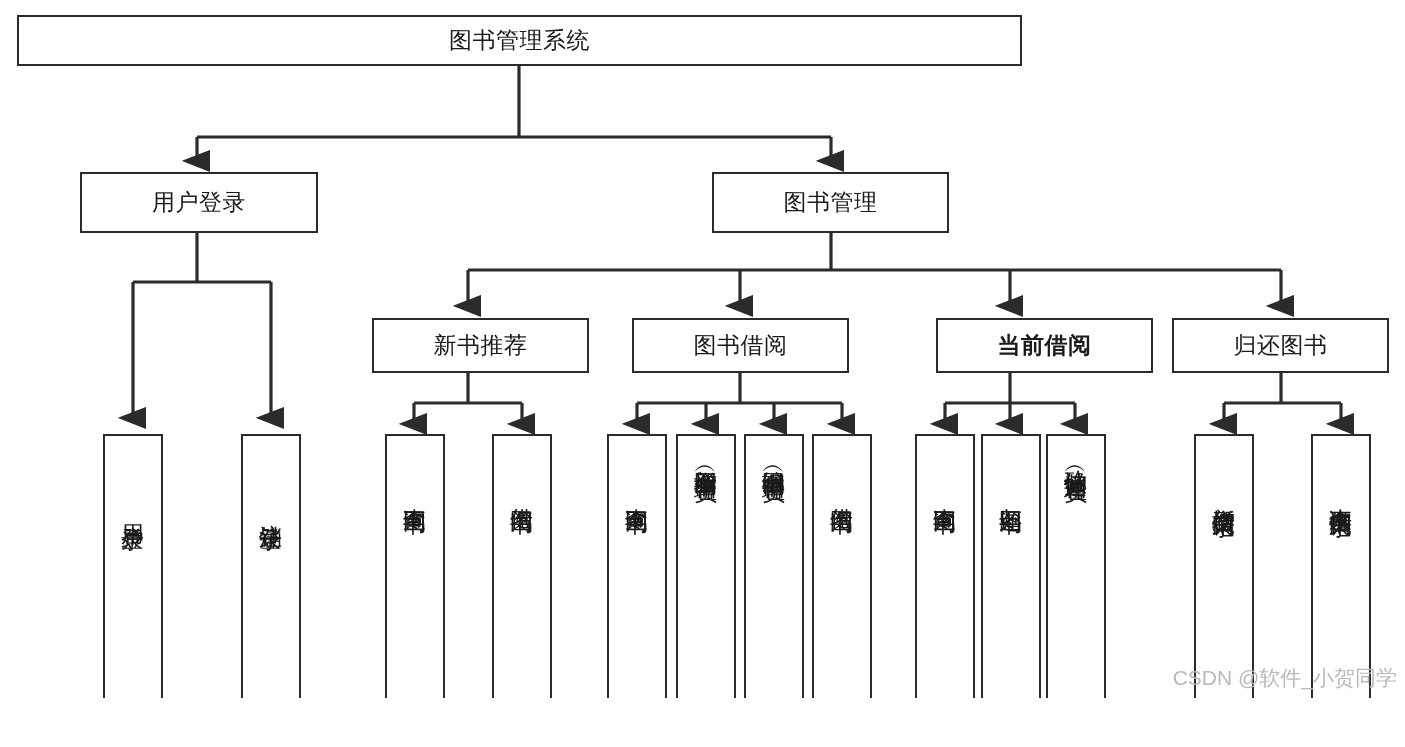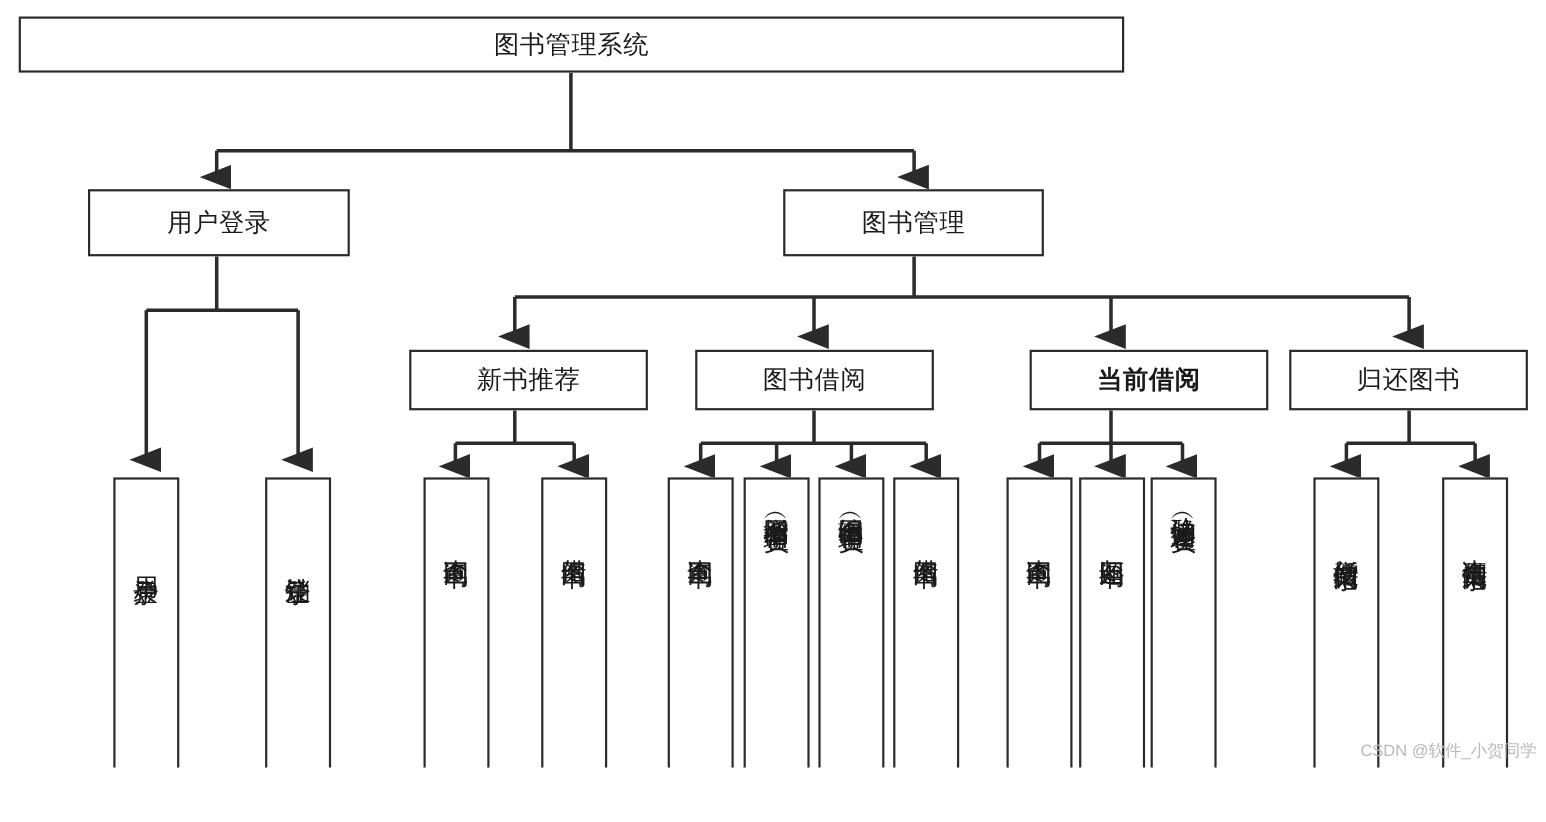--- a/index.html
+++ b/index.html
@@ -68,21 +68,21 @@
   .node.vertical.mid2 .node-label {
     margin-top: 48px;
   }
   .node.vertical.topish .node-label {
     margin-top: 10px;
   }
   #watermark {
     position: absolute;
     right: 8px;
     bottom: 6px;
-    font-size: 15px;
+    font-size: 21px;
     color: #b9b9b9;
     z-index: 6;
     white-space: nowrap;
     font-family: "Liberation Sans", "DejaVu Sans", sans-serif;
   }
 </style>
 </head>
 <body>
 
 <div id="diagram-root">

